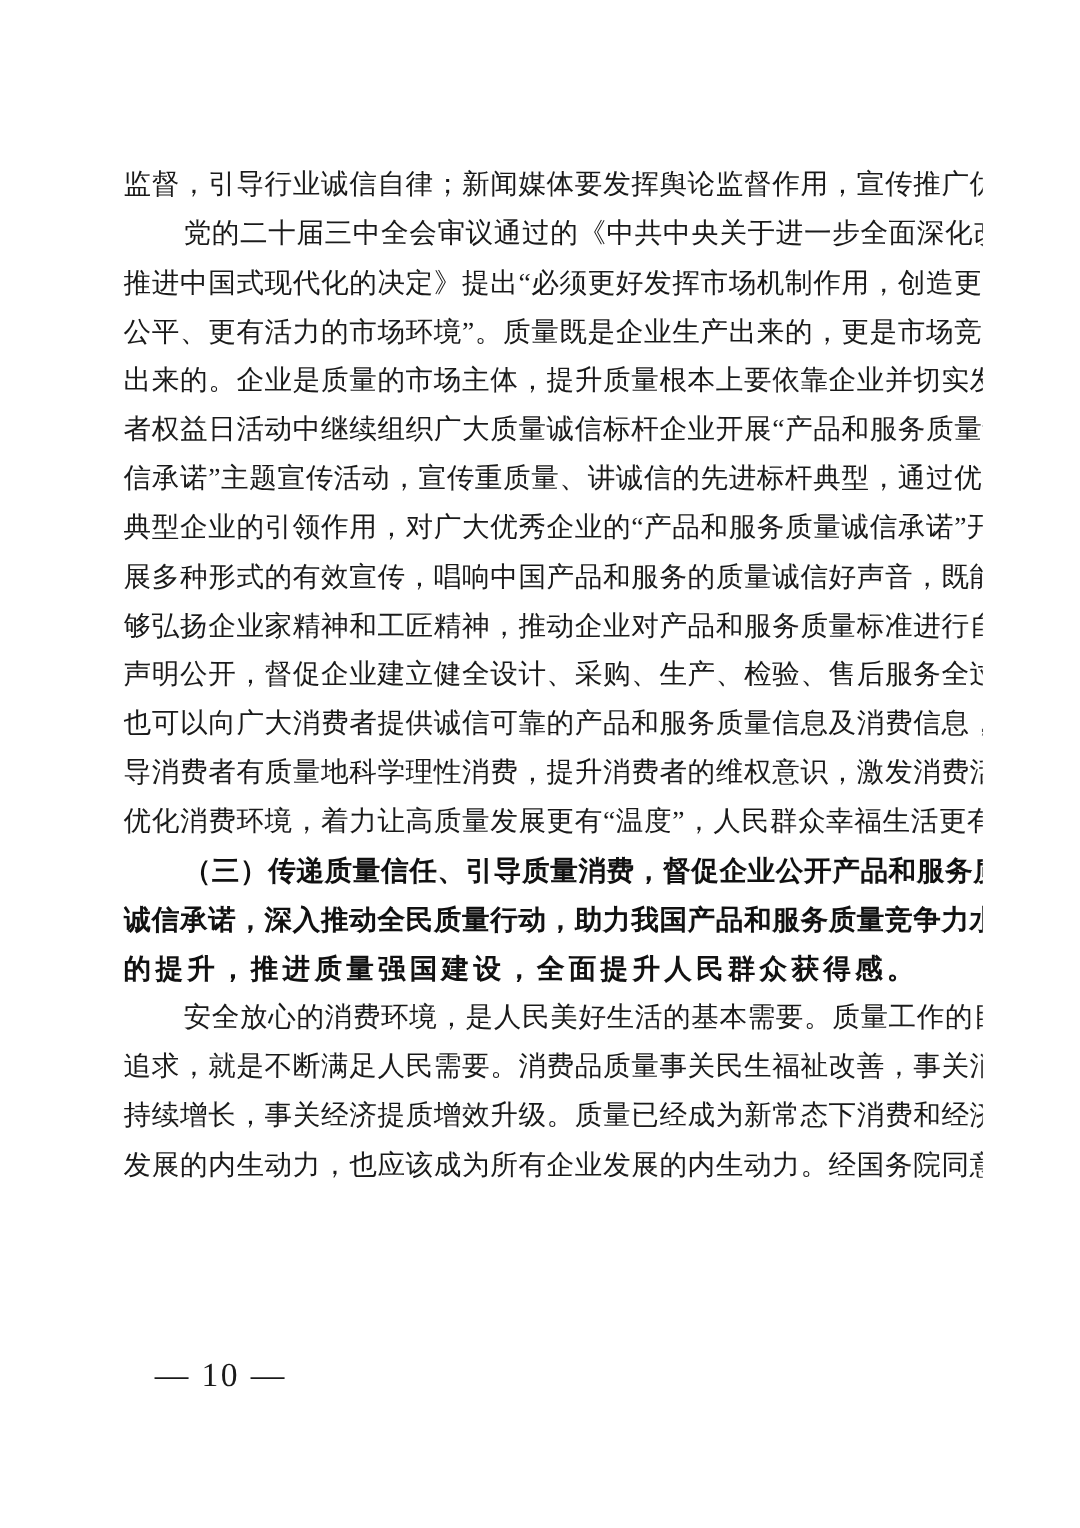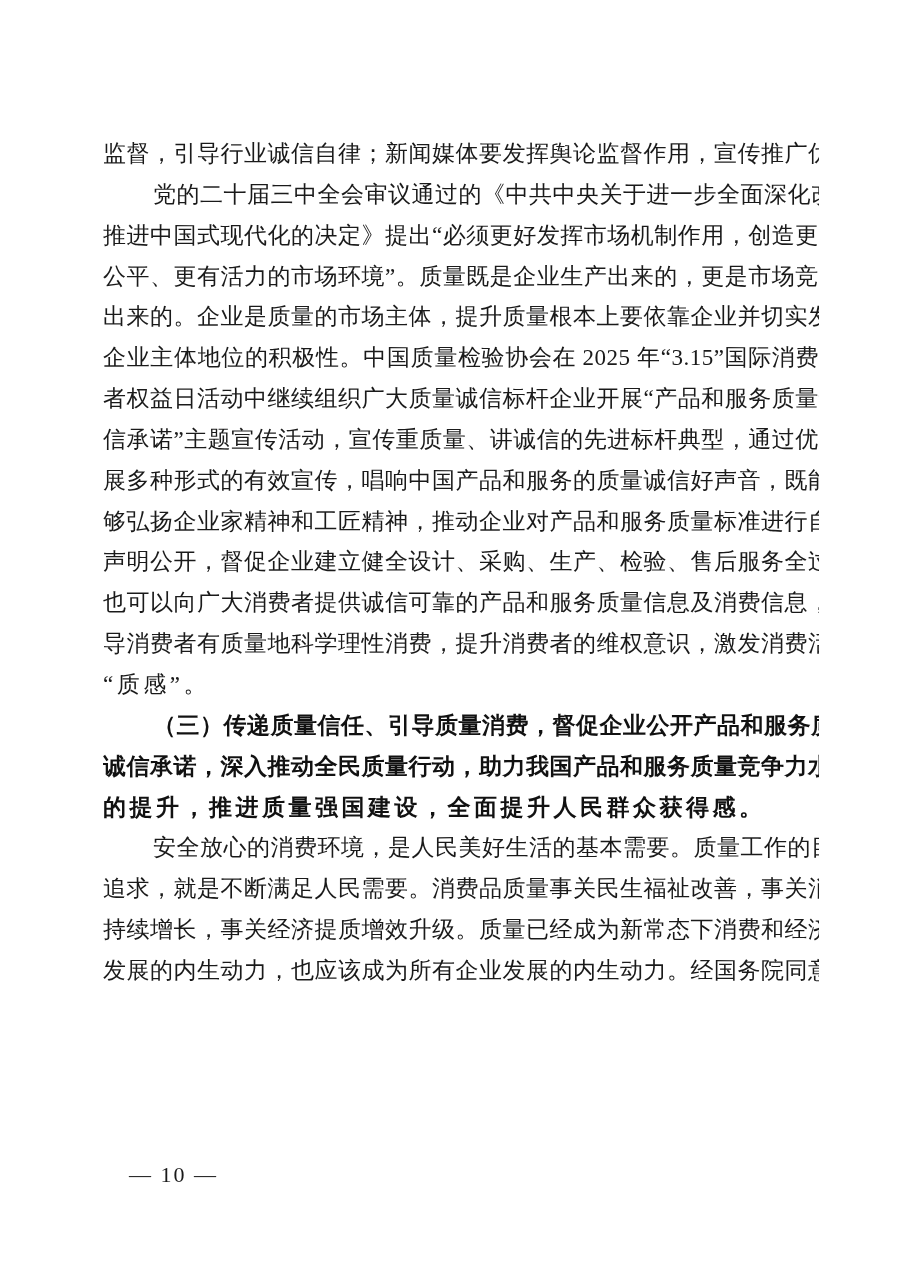--- a/index.html
+++ b/index.html
@@ -41,48 +41,48 @@
     letter-spacing: 3.5px;
   }
   .line.bold {
     font-weight: 700;
     color: #111111;
     text-align: center;
   }
   .footer {
     position: absolute;
     left: 129px;
-    top: 1160px;
+    top: 1132px;
     height: 30px;
     line-height: 30px;
-    font-size: 22px;
+    font-size: 28px;
     color: #1a1a1a;
     letter-spacing: 2px;
     text-align: right;
   }
 </style>
 </head>
 <body>
 
 <div class="page">
   <div class="doc-body">
       <div class="line">监督，引导行业诚信自律；新闻媒体要发挥舆论监督作用，宣传推广优质</div>
       <div class="line indent">党的二十届三中全会审议通过的《中共中央关于进一步全面深化改革</div>
       <div class="line">推进中国式现代化的决定》提出“必须更好发挥市场机制作用，创造更加</div>
       <div class="line">公平、更有活力的市场环境”。质量既是企业生产出来的，更是市场竞争</div>
       <div class="line">出来的。企业是质量的市场主体，提升质量根本上要依靠企业并切实发挥</div>
-      <div class="line">企业主体地位的积极性。中国质量检验协会在 2025 年“3.15”国际消费</div>
       <div class="line">者权益日活动中继续组织广大质量诚信标杆企业开展“产品和服务质量诚</div>
       <div class="line">信承诺”主题宣传活动，宣传重质量、讲诚信的先进标杆典型，通过优秀</div>
+      <div class="line">典型企业的引领作用，对广大优秀企业的“产品和服务质量诚信承诺”开</div>
       <div class="line">展多种形式的有效宣传，唱响中国产品和服务的质量诚信好声音，既能</div>
       <div class="line">够弘扬企业家精神和工匠精神，推动企业对产品和服务质量标准进行自我</div>
       <div class="line">声明公开，督促企业建立健全设计、采购、生产、检验、售后服务全过</div>
       <div class="line">也可以向广大消费者提供诚信可靠的产品和服务质量信息及消费信息，引</div>
       <div class="line">导消费者有质量地科学理性消费，提升消费者的维权意识，激发消费活力，</div>
-      <div class="line plain">“质感”。</div>
+      <div class="line">优化消费环境，着力让高质量发展更有“温度”，人民群众幸福生活更有</div>
       <div class="line bold indent">（三）传递质量信任、引导质量消费，督促企业公开产品和服务质量</div>
       <div class="line bold">诚信承诺，深入推动全民质量行动，助力我国产品和服务质量竞争力水平</div>
       <div class="line bold plain">的提升，推进质量强国建设，全面提升人民群众获得感。</div>
       <div class="line indent">安全放心的消费环境，是人民美好生活的基本需要。质量工作的目标</div>
       <div class="line">追求，就是不断满足人民需要。消费品质量事关民生福祉改善，事关消费</div>
       <div class="line">持续增长，事关经济提质增效升级。质量已经成为新常态下消费和经济</div>
       <div class="line">发展的内生动力，也应该成为所有企业发展的内生动力。经国务院同意</div>
     </div>
   <div class="footer">
     <span>— 10 —</span>

